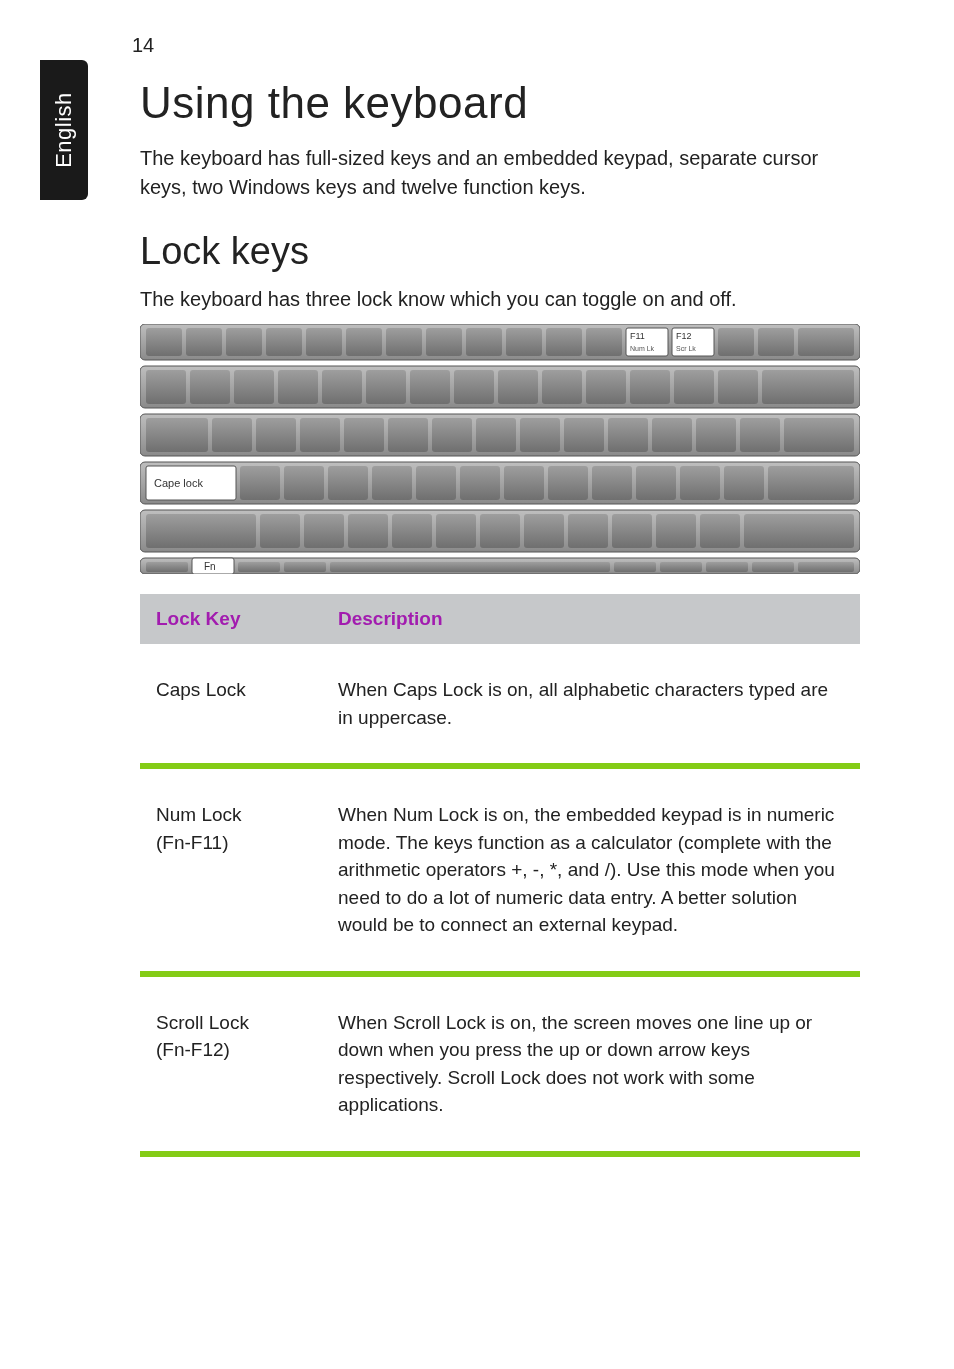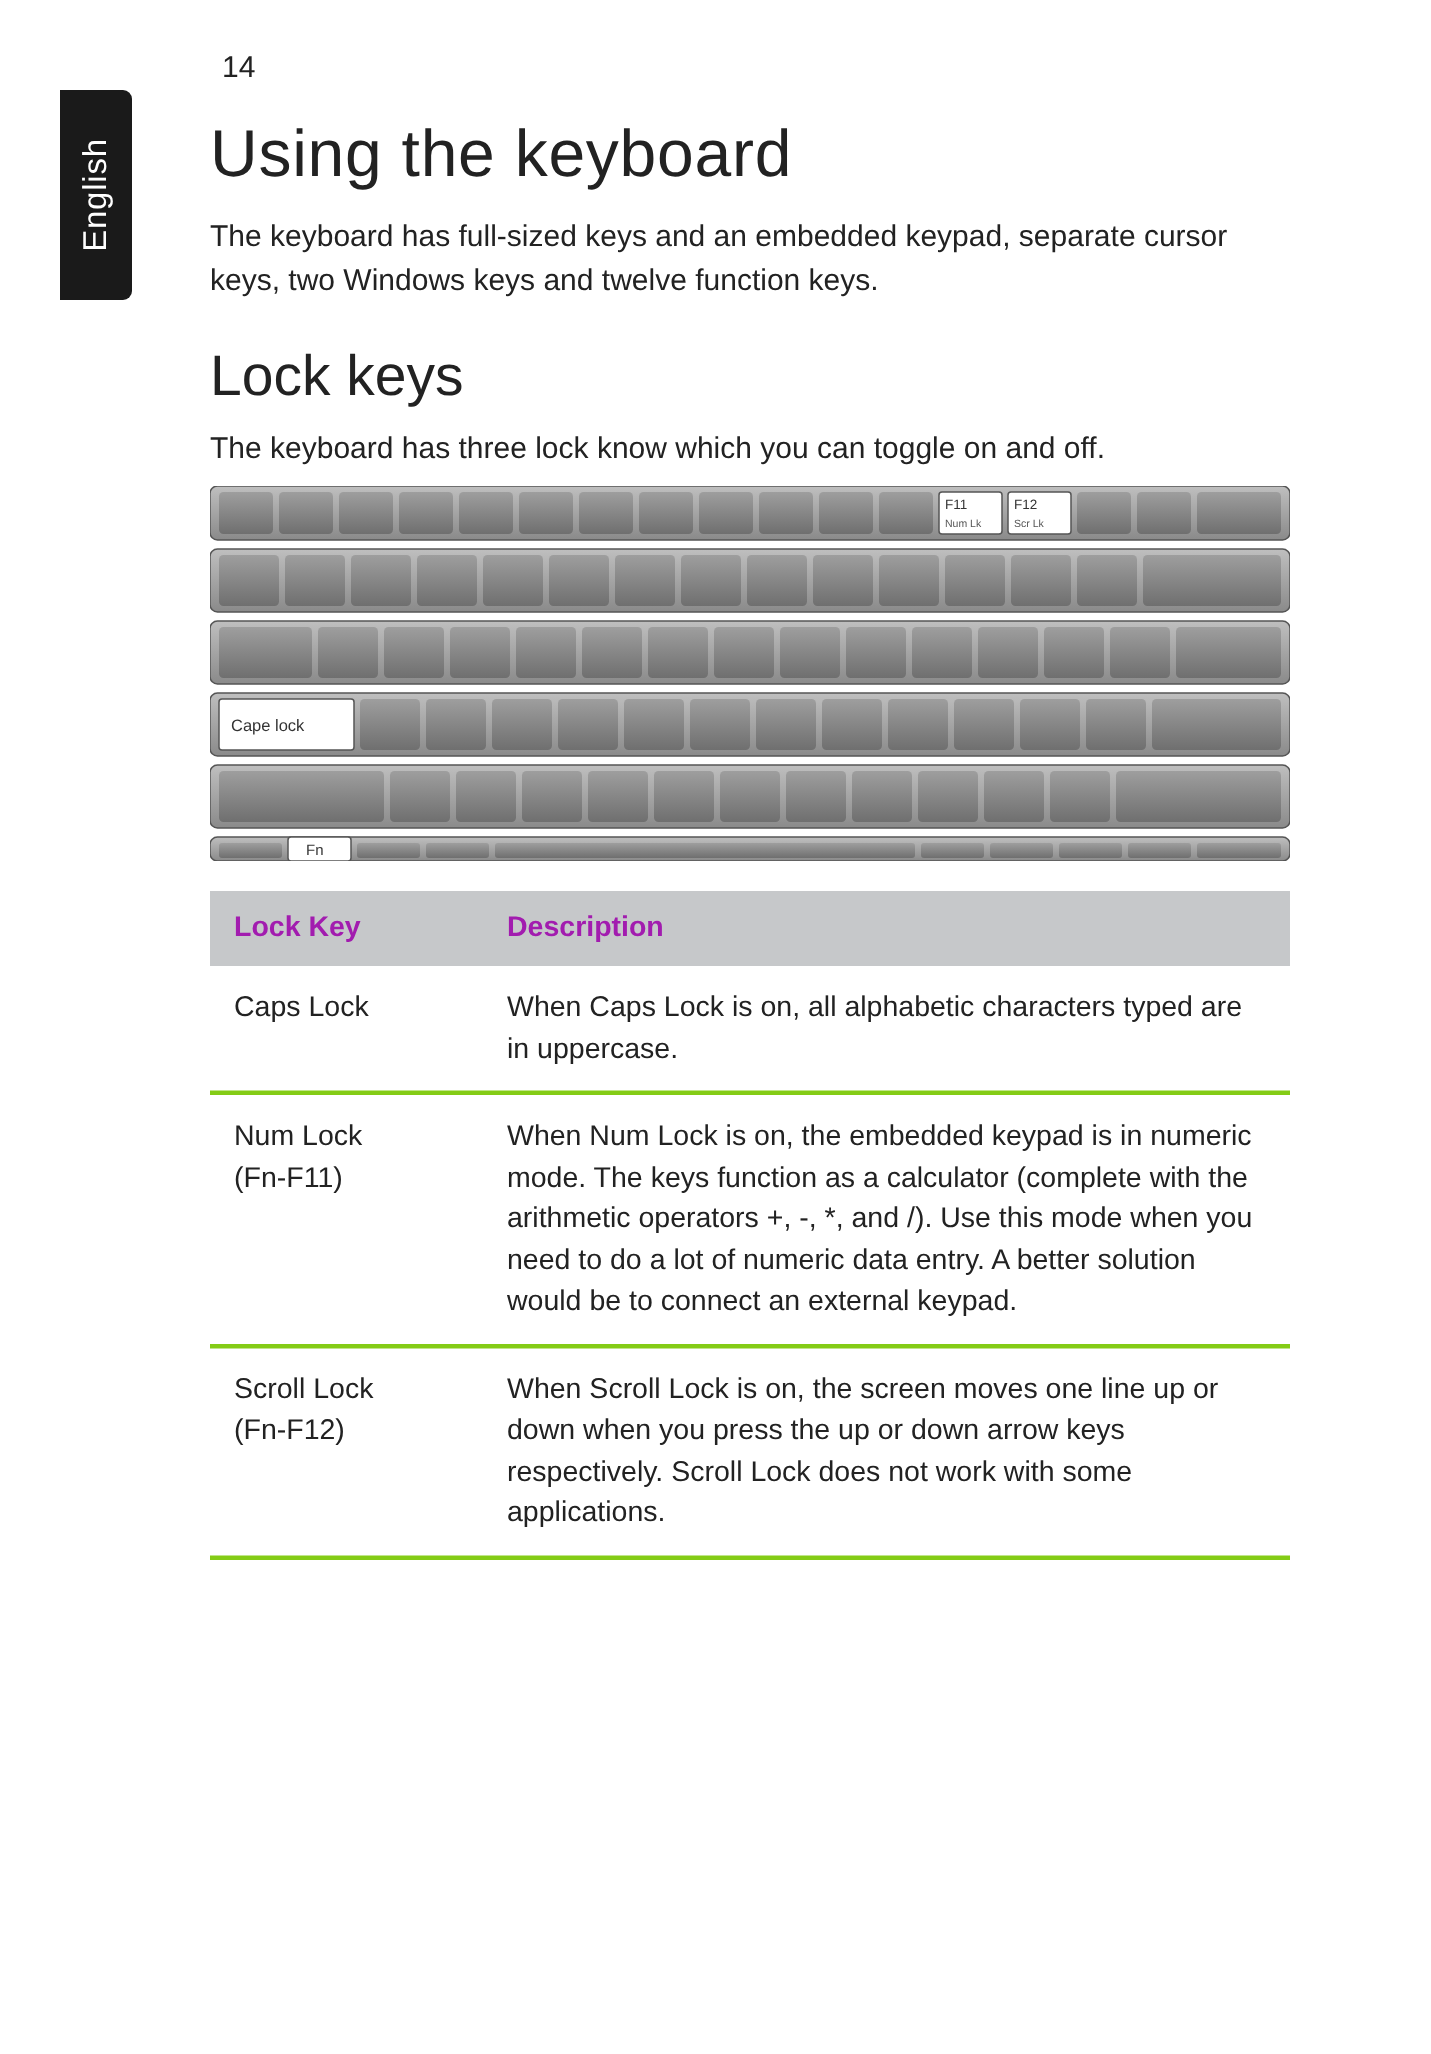--- a/index.html
+++ b/index.html
@@ -1,28 +1,28 @@
 <!DOCTYPE html>
 <html><head>
 <meta charset="utf-8">
 <style>
 html,body{margin:0;padding:0;background:#fff;font-family:"Segoe UI",Arial,sans-serif;color:#222;width:954px}
 .page{position:relative;width:954px;height:1369px;background:#fff}
 .tab{position:absolute;left:40px;top:60px;width:48px;height:140px;background:#1a1a1a;border-radius:0 6px 6px 0;display:flex;align-items:center;justify-content:center}
 .tab span{color:#fff;font-size:22px;font-weight:300;transform:rotate(-90deg);white-space:nowrap;letter-spacing:.5px}
-.pgnum{position:absolute;left:148px;top:34px;font-size:20px}
+.pgnum{position:absolute;left:132px;top:34px;font-size:20px}
 .chap{position:absolute;right:100px;top:34px;font-size:20px}
 .content{position:absolute;left:140px;top:78px;width:720px}
 h1{font-size:44px;font-weight:400;margin:0 0 16px 0;letter-spacing:.5px}
 h2{font-size:38px;font-weight:400;margin:28px 0 12px 0}
 p.body{font-size:20px;line-height:1.45;margin:0 0 10px 0}
 .kbsvg{display:block;margin:10px 0 20px 0}
 table.lk{width:100%;border-collapse:collapse;font-size:19px}
 table.lk th{background:#c6c8ca;text-align:left;padding:14px 16px;font-weight:700;color:#a21caf}
-table.lk td{padding:14px 16px;vertical-align:top;border-bottom:3px solid #84cc16;line-height:1.45}
+table.lk td{padding:32px 16px;vertical-align:top;border-bottom:6px solid #84cc16;line-height:1.45}
 table.lk td:first-child{width:150px}
 .sub{display:block;font-weight:400}
 </style>
 </head>
 <body>
 
 <div class="page">
   <div class="tab">
     <span>English</span>
   </div>

